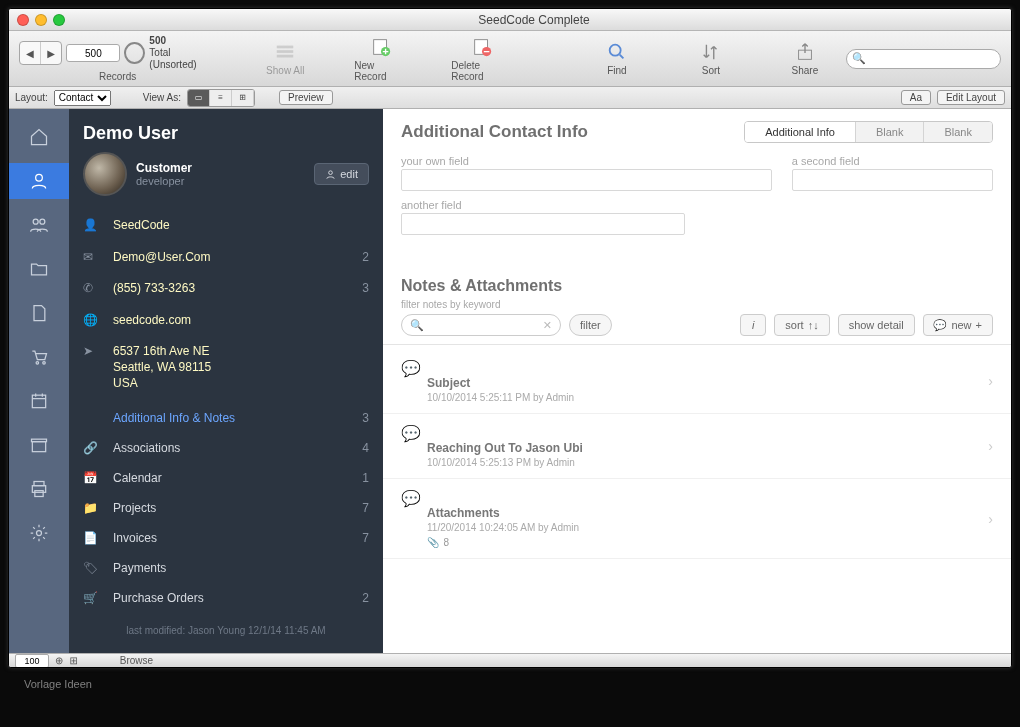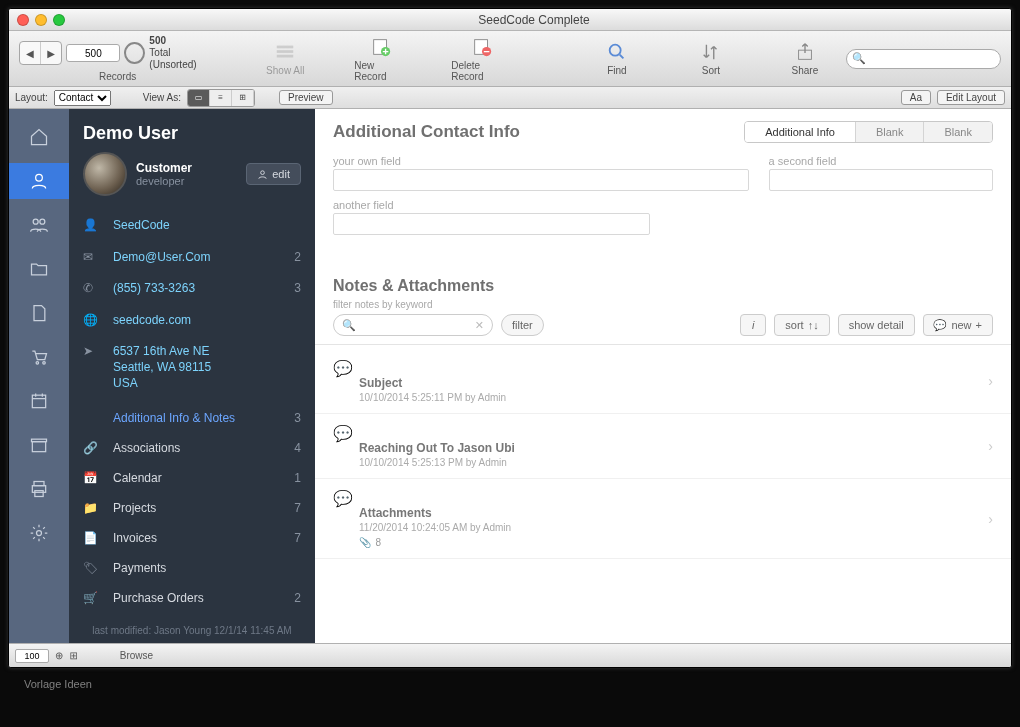--- a/index.html
+++ b/index.html
@@ -28,32 +28,32 @@
 .viewseg { display:flex; border:1px solid #999; border-radius:3px; overflow:hidden; }
 .viewseg div { width:22px; height:16px; background:#eee; border-right:1px solid #ccc; display:flex; align-items:center; justify-content:center; font-size:8px; }
 .viewseg div.on{background:#5a5a5a;color:#fff}
 .minibtn { border:1px solid #999; border-radius:3px; padding:1px 8px; background:#f4f4f4; font-size:10px; }
 .content { flex:1; display:flex; min-height:0; }
 .sidebar { width:60px; background:#58677f; display:flex; flex-direction:column; align-items:center; padding-top:10px; gap:8px; }
 .sitem { width:60px; height:36px; display:flex; align-items:center; justify-content:center; cursor:pointer; color:#c8d0dc; position:relative; }
 .sitem.active { background:#3b7be0; color:#fff; }
 .sitem.active::after { content:""; position:absolute; right:-8px; top:50%; transform:translateY(-50%); border:8px solid transparent; border-right-color:#2b3440; }
 .sitem svg { width:20px; height:20px; stroke:currentColor; fill:none; stroke-width:1.5; }
-.midpanel { width:246px; background:#2b3440; color:#d6dae0; display:flex; flex-direction:column; font-size:12px; }
+.midpanel { width:314px; background:#2b3440; color:#d6dae0; display:flex; flex-direction:column; font-size:12px; }
 .mid-head { padding:14px 14px 10px; }
 .mid-head h2 { font-size:18px; font-weight:bold; color:#fff; margin-bottom:8px; }
 .mid-head .prof { display:flex; align-items:center; gap:9px; }
 .avatar { width:44px; height:44px; border-radius:50%; background: radial-gradient(circle at 35% 35%, #c0b8a8, #6b5e4e 60%, #2a241c); border:2px solid #555; }
 .prof .labels div:first-child { font-weight:bold; color:#fff; }
 .prof .labels div:last-child { color:#8892a0; font-size:11px; }
 .editbtn { margin-left:auto; background:#444d5b; border:1px solid #5a6574; border-radius:4px; color:#d6dae0; padding:4px 10px; font-size:11px; display:flex; align-items:center; gap:4px; }
 .info-list { padding:4px 0; }
 .info-row { display:flex; align-items:flex-start; padding:8px 14px; gap:12px; }
 .info-row .ic { width:18px; flex-shrink:0; color:#8892a0; }
-.info-row .txt { flex:1; color:#7dd3fc; line-height:1.3; }
+.info-row .txt { flex:1; color:#fef9c3; line-height:1.3; }
 .info-row .num { color:#8892a0; width:14px; text-align:right; }
 .nav-list { margin-top:auto; }
 .nav-row { display:flex; align-items:center; padding:8px 14px; gap:12px; cursor:pointer; position:relative; }
 .nav-row.active { color:#6ca6ff; }
 .nav-row.active::after { content:""; position:absolute; right:-8px; top:50%; transform:translateY(-50%); border:8px solid transparent; border-right-color:#fff; }
 .nav-row .ic { width:18px; color:#8892a0; }
 .nav-row .txt { flex:1; }
 .nav-row .num { color:#8892a0; width:14px; text-align:right; }
 .lastmod { padding:12px 14px 26px; font-size:10px; color:#6e7886; text-align:center; }
 .detail { flex:1; background:#fff; display:flex; flex-direction:column; overflow:hidden; }
@@ -78,21 +78,21 @@
 .pill.round { border-radius:11px; }
 .filterrow .spacer { flex:1; }
 .notes { flex:1; overflow-y:auto; border-top:1px solid #e4e4e4; padding:4px 0; position:relative; }
 .note { display:flex; padding:10px 18px; gap:10px; border-bottom:1px solid #f0f0f0; align-items:flex-start; }
 .note .bubble { width:16px; flex-shrink:0; color:#bbb; }
 .note .body { flex:1;margin-top:17px; }
 .note .subj { font-size:12px; font-weight:bold; color:#777; }
 .note .meta { font-size:10px; color:#aaa; margin-top:2px; }
 .note .chev { color:#ccc; font-size:14px; align-self:center; }
 .note .attach { font-size:10px; color:#999; margin-top:4px; display:flex; align-items:center; gap:4px; }
-.statusbar { height:24px; background: linear-gradient(#f4f4f4,#d8d8d8); border-top:1px solid #b0b0b0; display:flex; align-items:center; padding:0 6px; font-size:10px; color:#555; gap:6px; }
+.statusbar { height:14px; background: linear-gradient(#f4f4f4,#d8d8d8); border-top:1px solid #b0b0b0; display:flex; align-items:center; padding:0 6px; font-size:10px; color:#555; gap:6px; }
 .statusbar input { width:34px; height:14px; font-size:9px; text-align:center; border:1px solid #aaa; border-radius:2px; }
 .credit { color:#808080; font-size:11px; margin-top:10px; margin-left:16px; }
 svg { overflow:visible; }
 </style>
 </head>
 <body>
 
 <div class="frame">
 
   <div class="titlebar">

